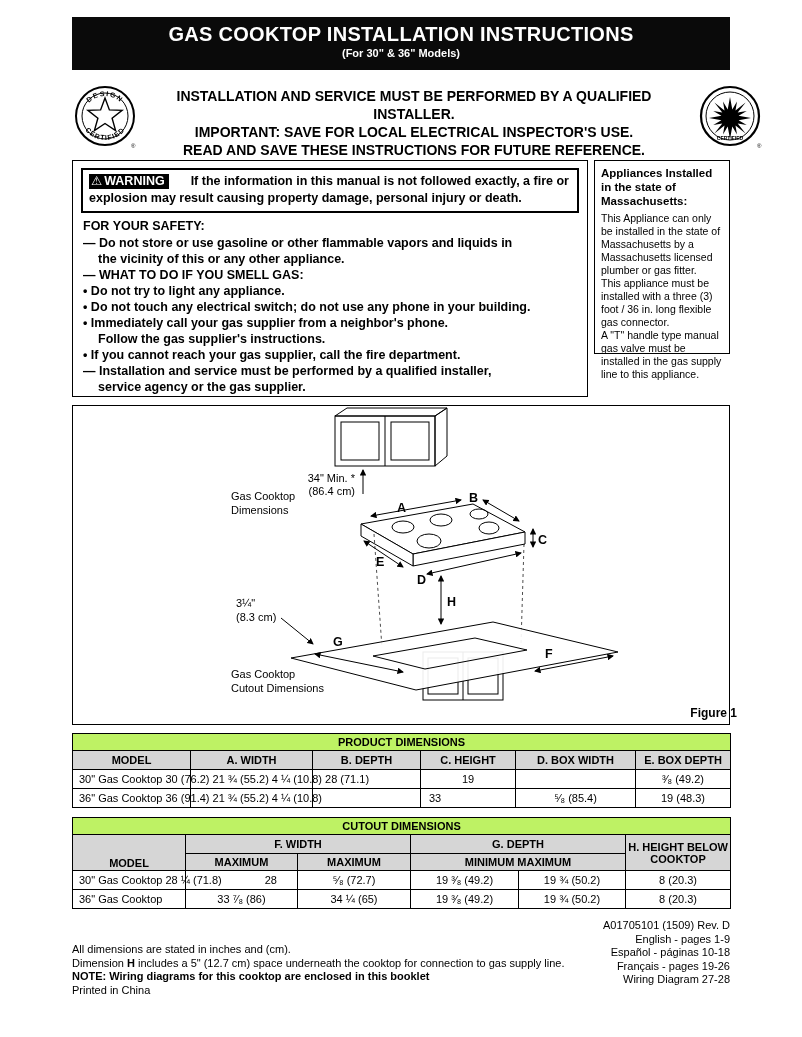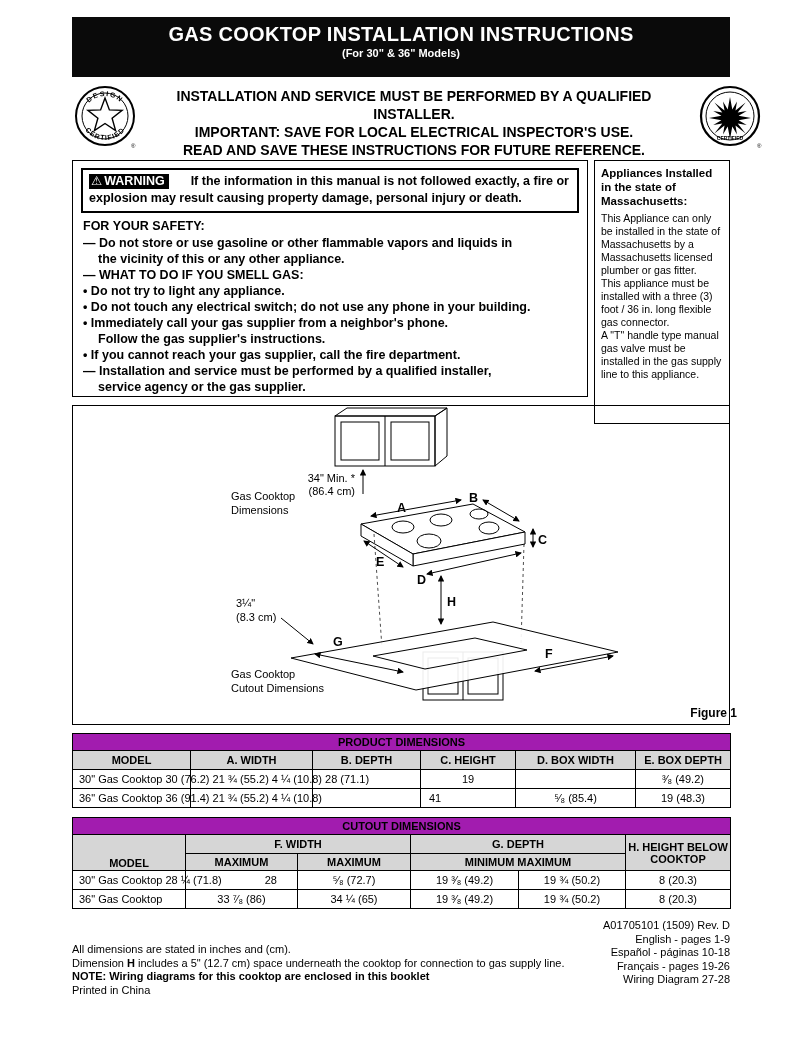--- a/index.html
+++ b/index.html
@@ -1,21 +1,21 @@
 <!DOCTYPE html>
 <html><head>
 <meta charset="utf-8">
 <style>
   * { margin:0; padding:0; box-sizing:border-box; }
   html,body { width:802px; height:1037px; background:#fff; }
   body { position:relative; font-family:"Liberation Sans","DejaVu Sans",sans-serif; color:#000; }
   .abs { position:absolute; }
 
   
-  #title-bar { left:72px; top:17px; width:658px; height:60px; background:#0a0a0a; color:#fff; text-align:center; }
+  #title-bar { left:72px; top:17px; width:658px; height:53px; background:#0a0a0a; color:#fff; text-align:center; }
   #title-bar .t { font-size:20px; font-weight:bold; padding-top:6px; letter-spacing:.3px; }
   #title-bar .st { font-size:11px; font-weight:bold; margin-top:1px; }
 
   
   #badge-left { left:73px; top:84px; }
   #badge-right { left:698px; top:84px; }
   .badge svg text { fill:#000; }
 
   
   #notice { left:140px; top:87px; width:548px; text-align:center; font-weight:bold; font-size:14px; line-height:18px; }
@@ -23,37 +23,37 @@
   
   #safety-block { left:72px; top:160px; width:516px; height:237px; border:1px solid #000; background:#fff; }
   #warning-box { margin:7px 8px 3px 8px; border:2px solid #000; padding:3px 6px 4px 6px; font-size:12.5px; font-weight:bold; line-height:17px; }
   .warnbox { background:#000; color:#fff; padding:0 4px 1px 2px; margin-right:22px; white-space:nowrap; }
   .warnbox .tri { font-weight:normal; margin-right:2px; }
   #safety-content { padding:2px 10px 0 10px; font-weight:bold; font-size:12.5px; line-height:16px; }
   .sheading { margin-bottom:1px; }
   .sitem { white-space:pre-line; padding-left:15px; text-indent:-15px; }
 
   
-  #mass-box { left:594px; top:160px; width:136px; height:264px; border:1px solid #000; padding:5px 6px; }
+  #mass-box { left:594px; top:160px; width:136px; height:194px; border:1px solid #000; padding:5px 6px; }
   #mass-title { font-weight:bold; font-size:11.5px; line-height:14px; white-space:pre-line; }
   #mass-body { font-size:10.5px; line-height:13px; margin-top:4px; white-space:pre-line; }
 
   
   #figure-box { left:72px; top:405px; width:658px; height:320px; border:1px solid #000; }
   #figure-svg { position:absolute; left:0; top:0; }
   .figlabels text { fill:#000; font-size:11px; stroke:none; }
   .figlabels text.dim { font-weight:bold; font-size:12.5px; }
   #figure-caption { position:absolute; left:8px; top:300px; width:656px; text-align:right; font-weight:bold; font-size:12px; }
 
   
   table { border-collapse:collapse; table-layout:fixed; font-size:11px; }
   #product-table { position:absolute; left:72px; top:733px; width:658px; }
   #cutout-table  { position:absolute; left:72px; top:817px; width:658px; }
   td { border:1px solid #000; text-align:center; padding:1px 2px; height:19px; }
-  .tbl-title { background:#a21caf; font-weight:bold; height:17px; }
+  .tbl-title { background:#bef264; font-weight:bold; height:17px; }
   .hd { background:#d6d6d6; font-weight:bold; }
   .hd-sub { height:17px; }
   .vb { vertical-align:bottom; }
   .spill { position:relative; text-align:left; }
   .spill span { position:absolute; left:6px; top:3px; white-space:nowrap; }
   .tr-cell { text-align:right; padding-right:20px; }
   .tl-cell { text-align:left; padding-left:8px; }
 
   
   #footnotes-left { left:72px; top:919px; width:560px; font-size:11px; line-height:13.5px;margin-top:24px; }
@@ -234,21 +234,21 @@
     <td>19</td>
     <td></td>
     <td>³⁄₈ (49.2)</td>
   </tr>
   <tr>
     <td class="spill">
           <span>36" Gas Cooktop 36 (91.4) 21 ¾ (55.2) 4 ¼ (10.8)</span>
         </td>
     <td></td>
     <td></td>
-    <td class="tl-cell">41</td>
+    <td class="tl-cell">33</td>
     <td>⁵⁄₈ (85.4)</td>
     <td>19 (48.3)</td>
   </tr>
 </tbody>
   </table>
 
 <table id="cutout-table">
   <colgroup>
       <col style="width:113px">
       <col style="width:112px">

